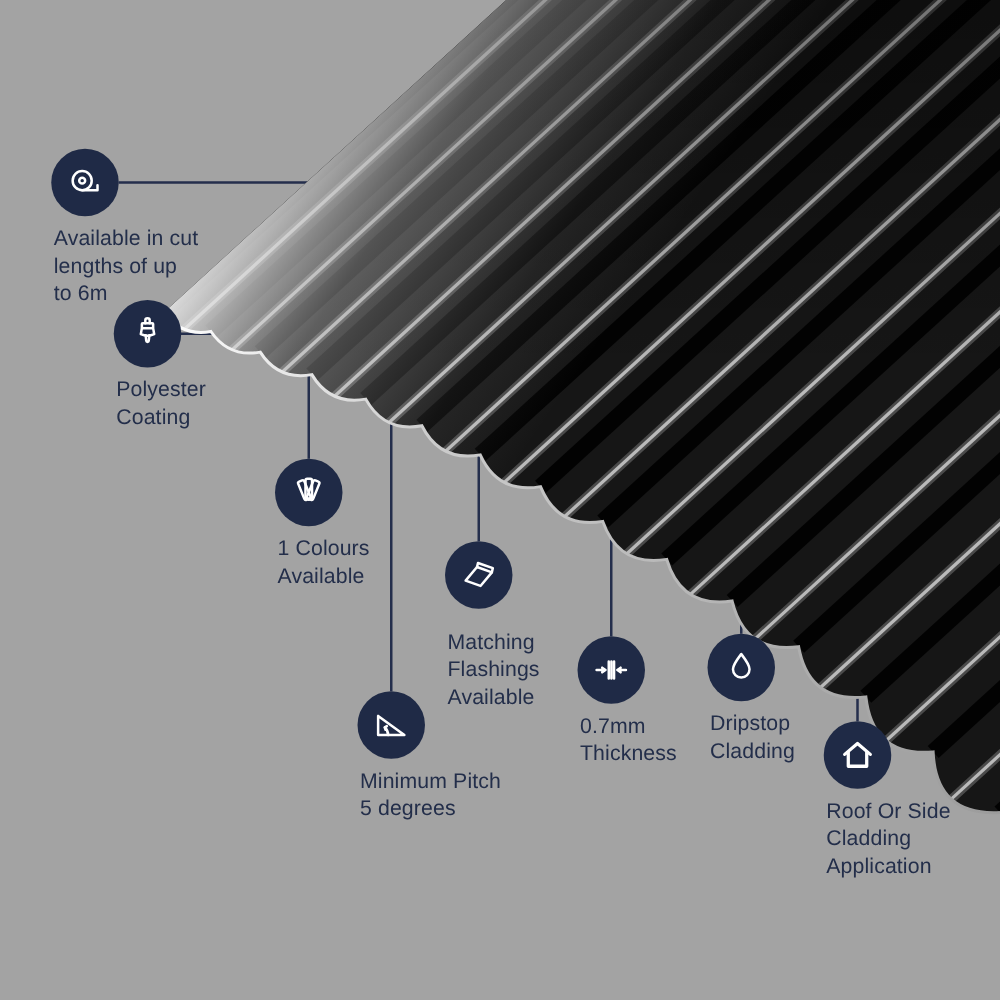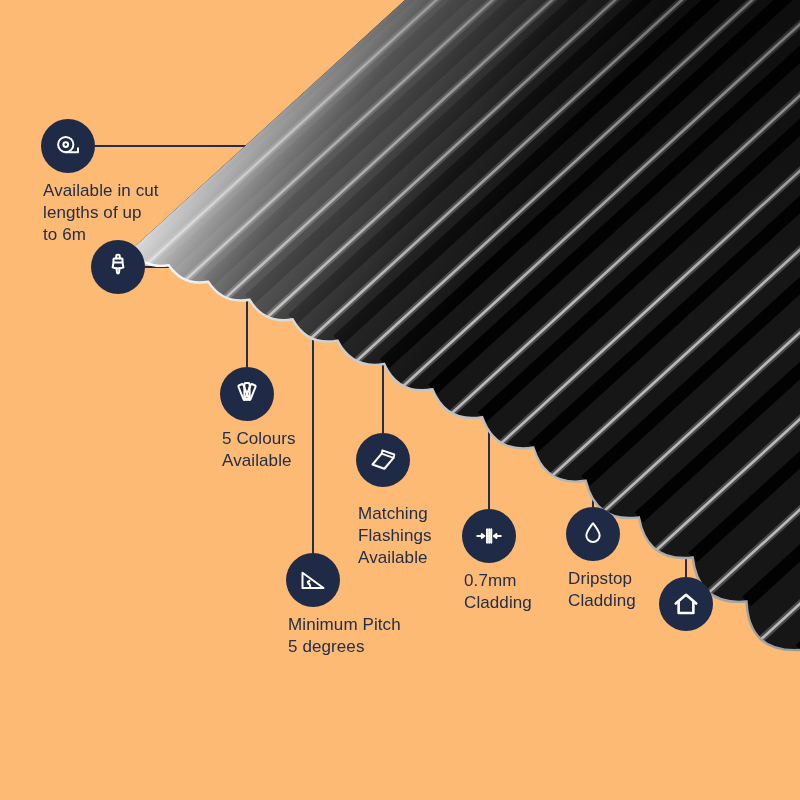--- a/index.html
+++ b/index.html
@@ -1,19 +1,19 @@
 <!DOCTYPE html>
 <html><head>
 <meta charset="utf-8">
 <style>
   * { margin:0; padding:0; box-sizing:border-box; }
   html,body { background:#ffffff; }
   body { width:800px; height:800px; }
   .stage {
-    position:relative; width:800px; height:800px; background:#fdba74;
+    position:relative; width:800px; height:800px; background:#a3a3a3;
     overflow:hidden;
     font-family:"Liberation Sans","DejaVu Sans",sans-serif;
   }
   #sheet { position:absolute; left:0; top:0; }
   .cline { position:absolute; background:#242e4c; }
   .callout {
     position:absolute; display:flex; flex-direction:column;
     align-items:flex-start; gap:7px;
   }
   .bubble {
@@ -130,36 +130,38 @@
 
   <div class="callout" style="left:91px; top:240px;">
     <div class="bubble">
       <svg viewBox="0 0 24 24">
         <rect x="8.4" y="5.2" width="7.2" height="3.2" rx="0.5"></rect>
         <path d="M10.6 5.2 V3.3 c0-.7.6-1.2 1.4-1.2s1.4.5 1.4 1.2 v1.9"></path>
         <path d="M8.4 8.4 l-.7 3.9 c2.8 1.2 5.8 1.2 8.6 0 l-.7-3.9"></path>
         <path d="M10.8 12.9 l.4 3.7 c.1.8 1.5.8 1.6 0 l.4-3.7"></path>
       </svg>
     </div>
+    <div class="label">Polyester
+Coating</div>
   </div>
 
   <div class="callout" style="left:220px; top:367px;">
     <div class="bubble">
       <svg viewBox="0 0 24 24">
         <g transform="rotate(-22 12 17.5)">
             <rect x="9.9" y="3.6" width="4.2" height="12.6" rx="1.1"></rect>
           </g>
         <rect x="9.9" y="3.2" width="4.2" height="13" rx="1.1"></rect>
         <g transform="rotate(22 12 17.5)">
             <rect x="9.9" y="3.6" width="4.2" height="12.6" rx="1.1"></rect>
           </g>
         <circle cx="12" cy="16.6" r="0.9" fill="#ffffff" stroke="none"></circle>
       </svg>
     </div>
-    <div class="label">5 Colours
+    <div class="label">1 Colours
 Available</div>
   </div>
 
   <div class="callout" style="left:356px; top:433px;gap:16px;">
     <div class="bubble">
       <svg viewBox="0 0 24 24">
         <path d="M3.6 15.6 L10.9 6.9 20.4 10.3 13.1 19 Z"></path>
         <path d="M10.9 6.9 L11.5 4.3 21 7.6 20.4 10.3"></path>
       </svg>
     </div>
@@ -182,35 +184,38 @@
 
   <div class="callout" style="left:462px; top:509px;">
     <div class="bubble">
       <svg viewBox="0 0 24 24">
         <path d="M10.4 6.6 V17.4 M12.1 6.6 V17.4 M13.8 6.6 V17.4"></path>
         <path d="M2.6 12 H8.3 M8.3 12 L6.2 10.5 M8.3 12 L6.2 13.5"></path>
         <path d="M21.4 12 H15.9 M15.9 12 L18 10.5 M15.9 12 L18 13.5"></path>
       </svg>
     </div>
     <div class="label">0.7mm
-Cladding</div>
+Thickness</div>
   </div>
 
   <div class="callout" style="left:566px; top:507px;">
     <div class="bubble">
       <svg viewBox="0 0 24 24">
         <path d="M12 3.4 C14.9 7.2 17.3 10.2 17.3 13.1 a5.3 5.3 0 0 1 -10.6 0 C6.7 10.2 9.1 7.2 12 3.4 Z"></path>
       </svg>
     </div>
     <div class="label">Dripstop
 Cladding</div>
   </div>
 
   <div class="callout" style="left:659px; top:577px;">
     <div class="bubble">
       <svg viewBox="0 0 24 24" style="stroke-width:2.1">
         <path d="M3.8 11.6 L12 4.6 20.2 11.6"></path>
         <path d="M6.1 10.2 V19.2 H17.9 V10.2"></path>
       </svg>
     </div>
+    <div class="label">Roof Or Side
+Cladding
+Application</div>
   </div>
 
 </div>
 
 </body></html>

